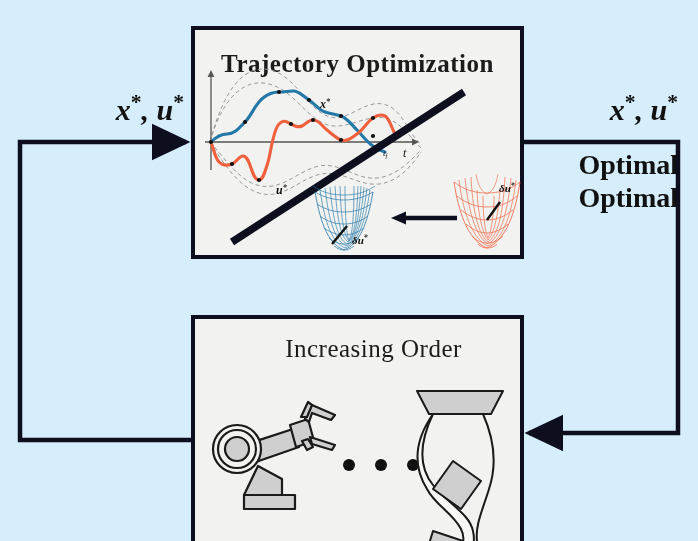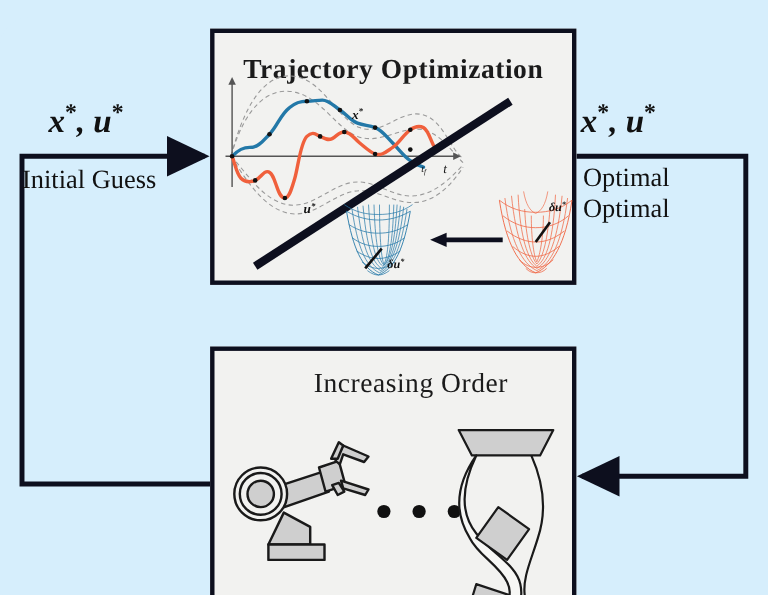--- a/index.html
+++ b/index.html
@@ -28,28 +28,28 @@
     position:absolute;left:0;right:0;text-align:center;
     font-family:"Liberation Serif", serif;
     color:#1b1b1b;
   }
   #top-title{top:20px;font-size:25px;font-weight:bold;letter-spacing:0.5px;}
   #bottom-title{top:16px;font-size:25px;font-weight:normal;letter-spacing:0.5px;margin-left:32px;}
   .edge-label{
     position:absolute;
     font-family:"Liberation Serif", serif;
     color:#111;
-    text-align:left;
+    text-align:right;
     line-height:1.12;
     white-space:nowrap;
   }
   #left-sym{left:44px;top:74px;width:140px;font-size:30px;font-weight:bold;font-style:italic;}
   #right-sym{left:528px;top:74px;width:150px;font-size:30px;font-weight:bold;font-style:italic;}
   #left-cap{left:20px;top:135px;width:175px;font-size:24px;}
-  #right-cap{left:530px;top:132px;width:148px;font-size:24px;line-height:1.18;white-space:normal;}
+  #right-cap{left:530px;top:132px;width:148px;font-size:28px;line-height:1.18;white-space:normal;font-weight:bold;}
   .star{font-size:0.72em;vertical-align:super;font-style:normal;font-weight:bold;}
   .mathsym{font-style:italic;font-weight:bold;font-family:"Liberation Serif",serif;}
 </style>
 </head>
 <body>
 
 <div id="root">
   <div class="rounded-bg"></div>
 
   <svg class="layer" viewBox="0 0 698 541">
@@ -211,21 +211,20 @@
 
         <path d="M258,142 L286,162 L266,190 L238,170 Z" fill="#cfcfcf"></path>
         <path d="M238,212 L268,222 L260,248 L230,238 Z" fill="#cfcfcf"></path>
       </g>
     </svg>
   </div>
 
   <div class="edge-label" id="left-sym">
     <span class="mathsym">x</span><span class="star">*</span><span>,&nbsp;</span><span class="mathsym">u</span><span class="star">*</span>
   </div>
-  <div class="edge-label" id="left-cap">Initial Guess</div>
 
   <div class="edge-label" id="right-sym">
     <span class="mathsym">x</span><span class="star">*</span><span>,&nbsp;</span><span class="mathsym">u</span><span class="star">*</span>
   </div>
   <div class="edge-label" id="right-cap">
     <div>Optimal</div>
     <div>Optimal</div>
   </div>
 </div>
 

